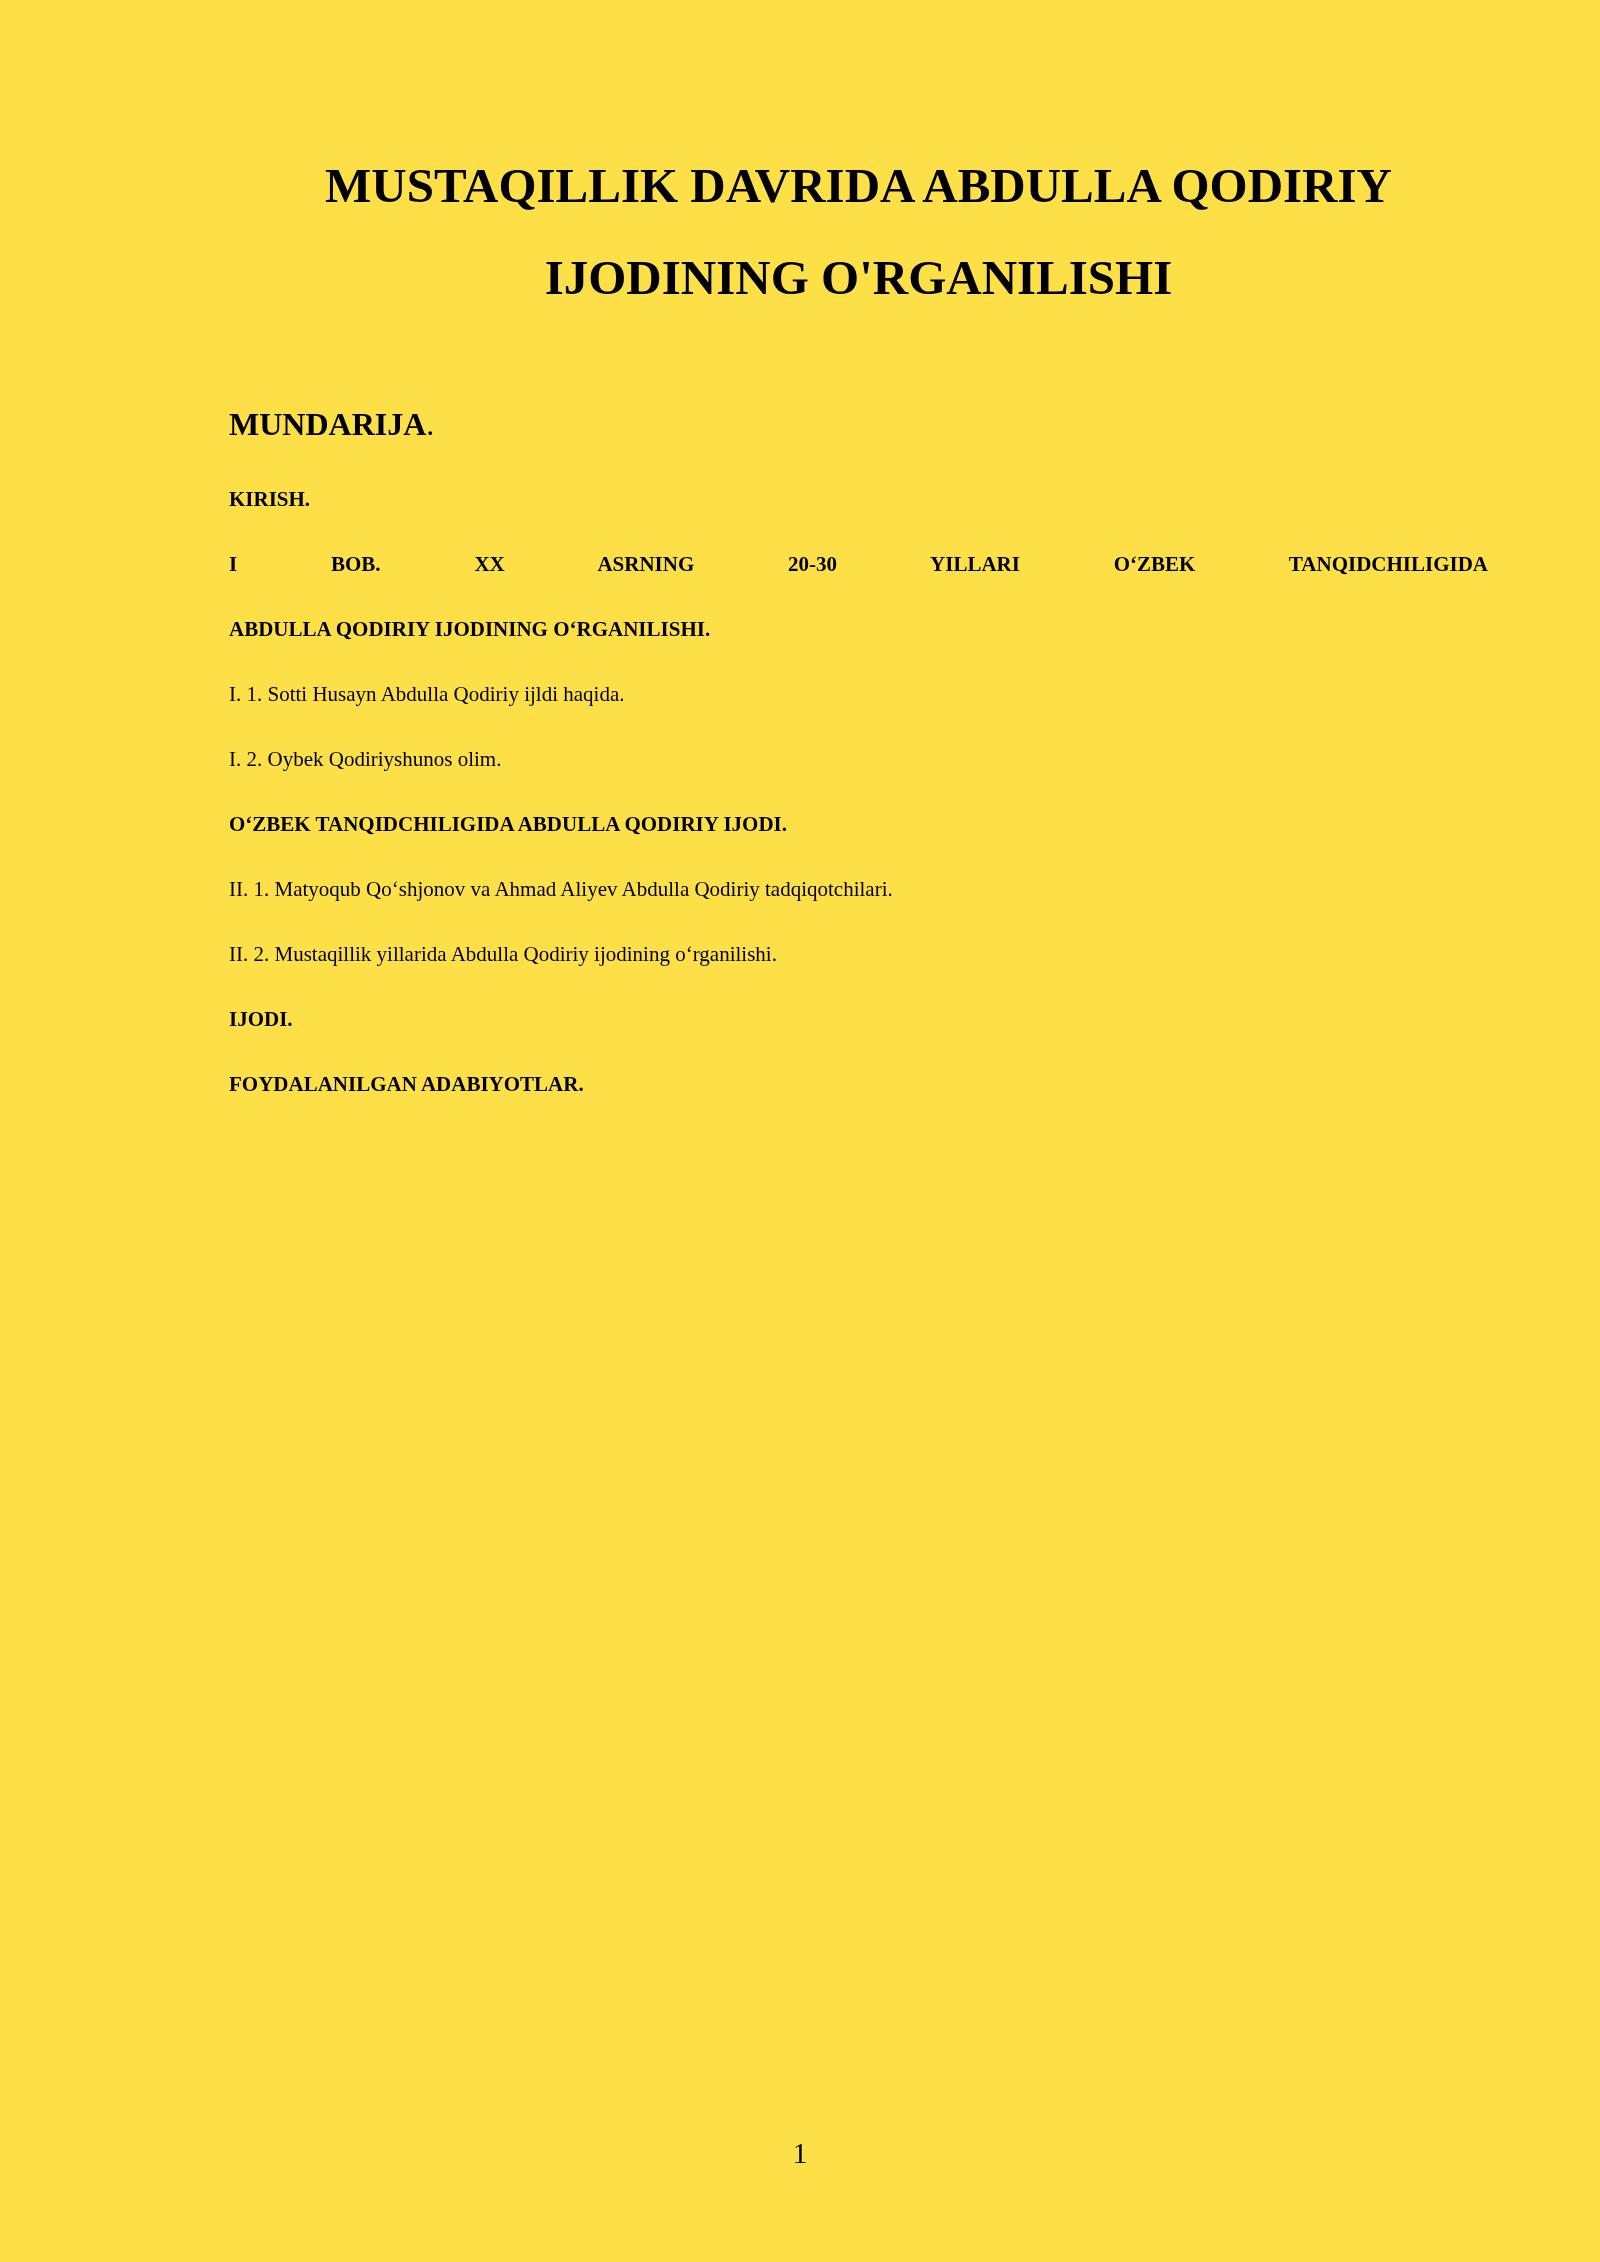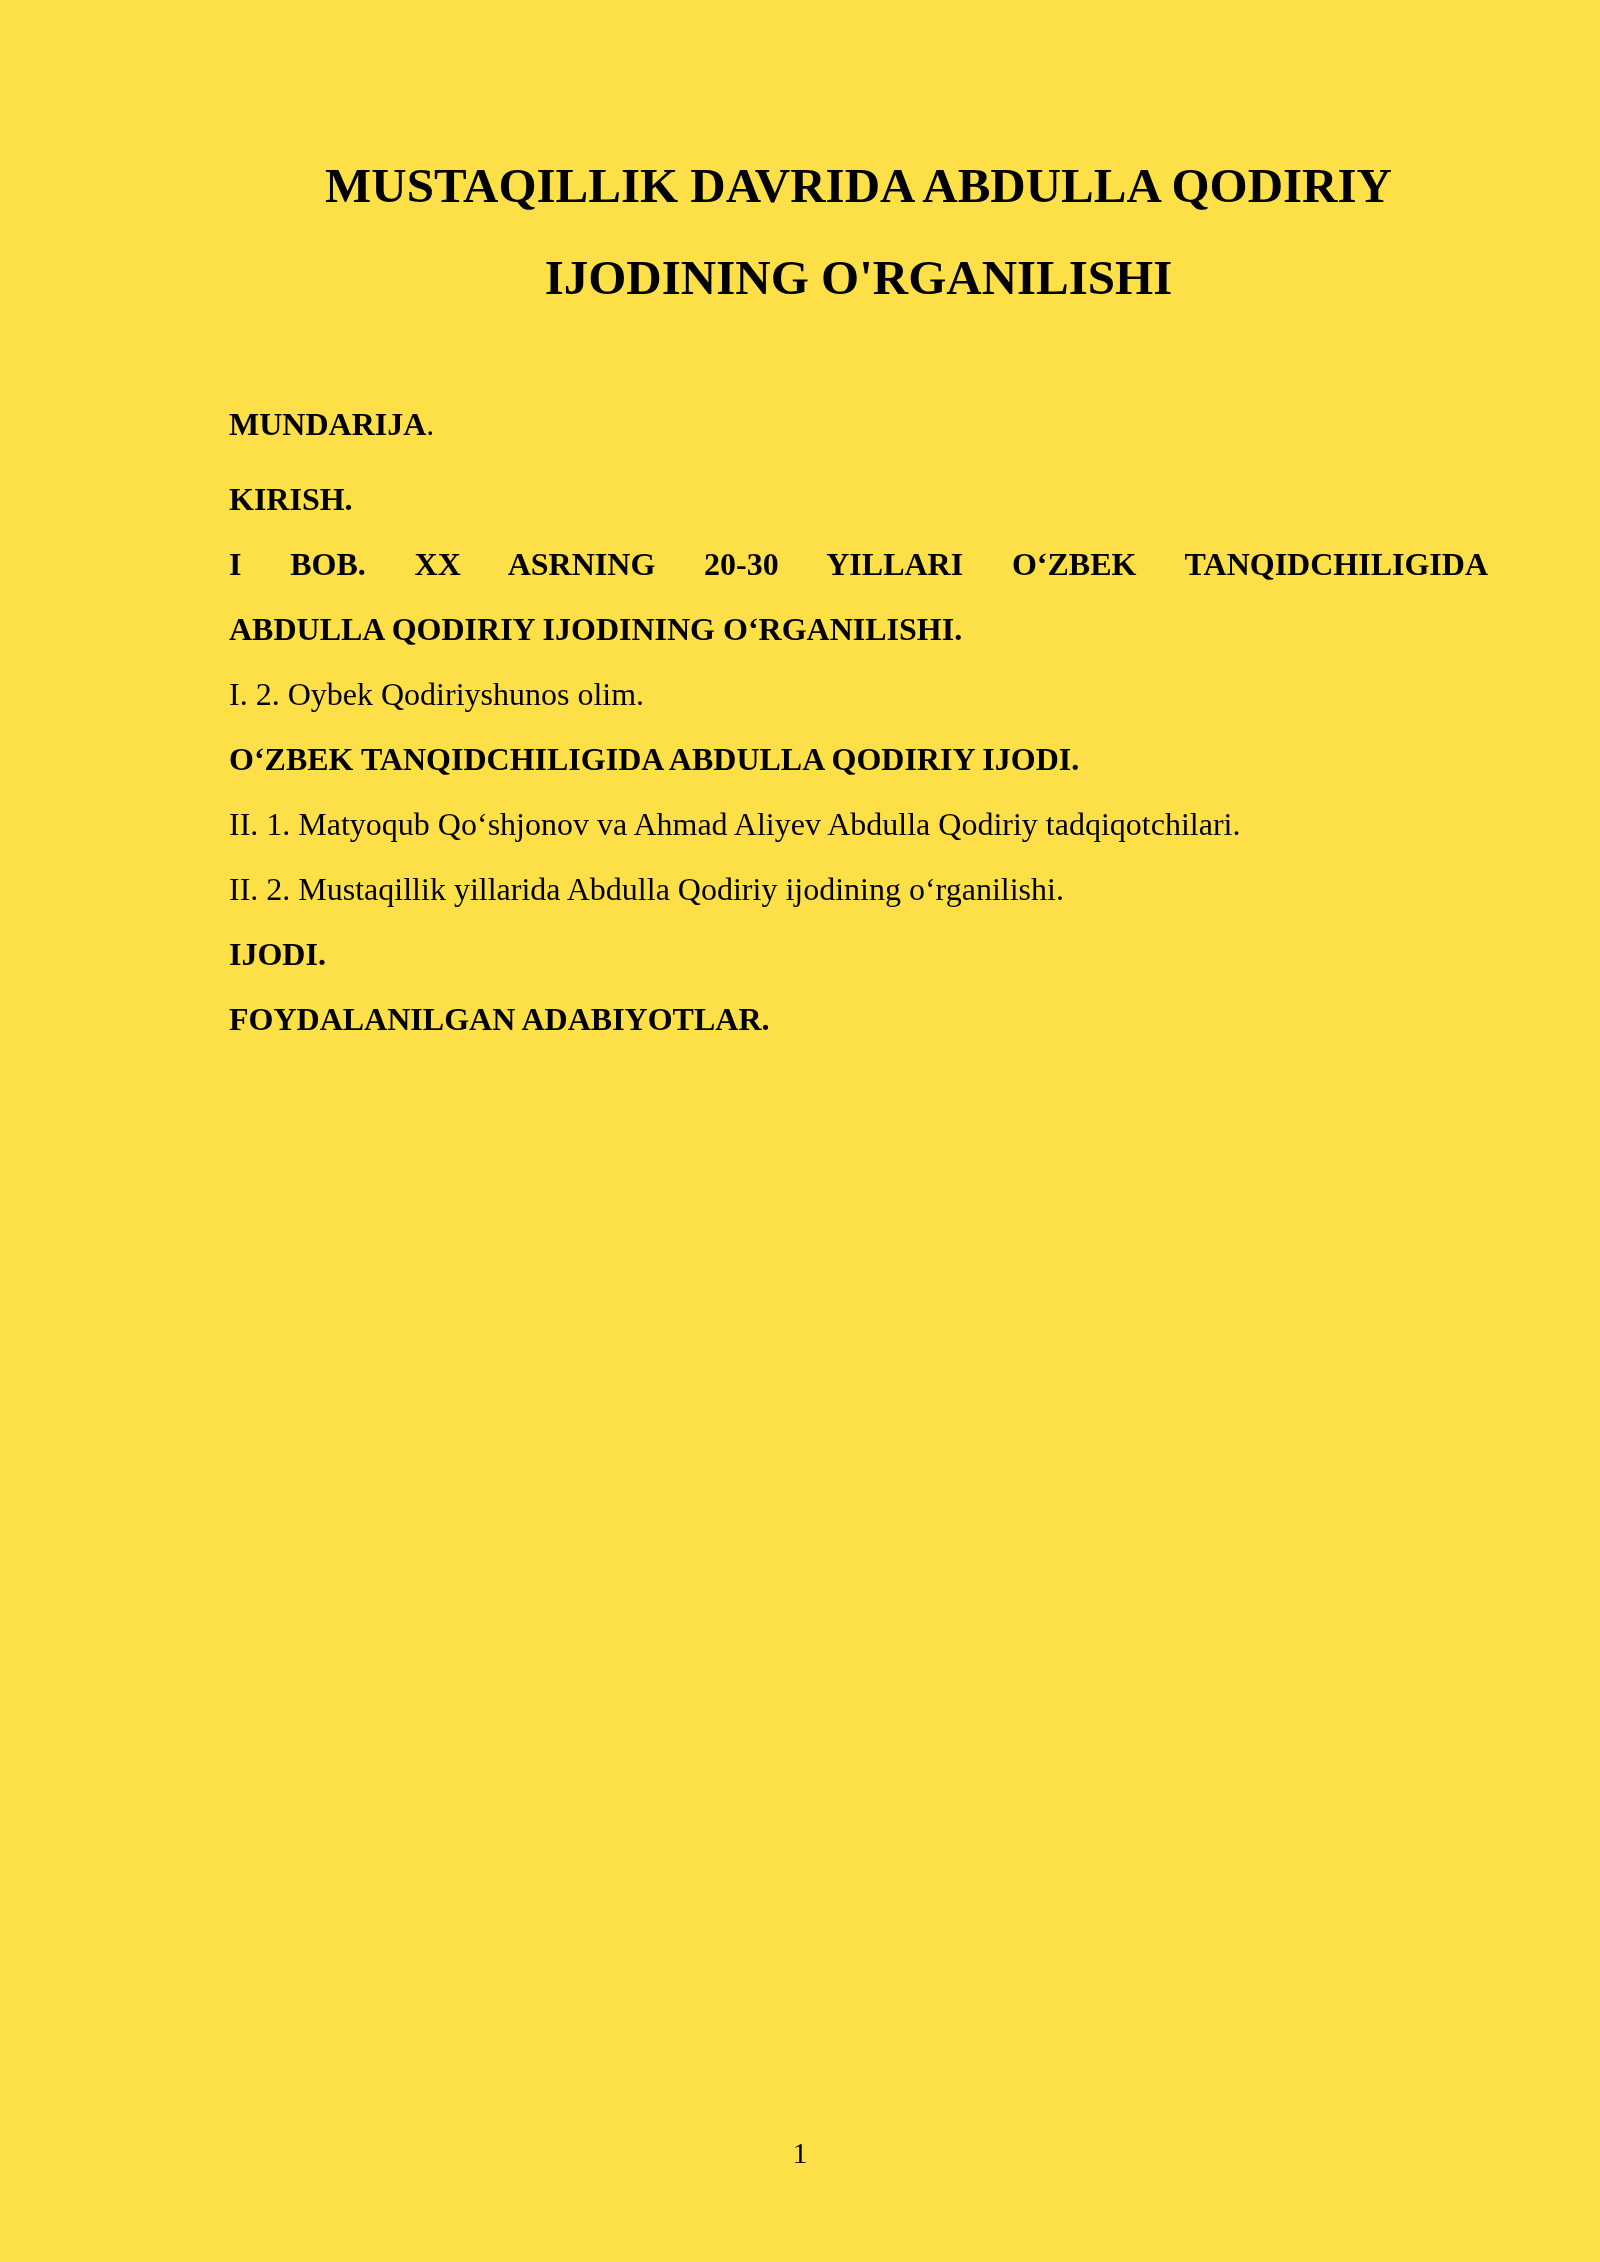--- a/index.html
+++ b/index.html
@@ -3,40 +3,41 @@
 <meta charset="utf-8">
 <style>
   html, body { margin: 0; padding: 0; background: #ffffff; }
   body { width: 1600px; height: 2262px; position: relative; overflow: hidden; font-family: "Liberation Serif", serif; color: #000000; }
   .page { position: absolute; left: 0; top: 0; width: 1600px; height: 2262px; background: #fde047; }
   .title { position: absolute; left: 229px; width: 1259px; text-align: center; font-weight: bold; font-size: 49px; line-height: 92px; top: 140px; }
   .title span { display: block; }
   .toc-heading { position: absolute; top: 404px; left: 229px; width: 1259px; text-align: left; font-size: 32px; line-height: 40px; }
   .toc-heading .b { font-weight: bold; }
   .toc { position: absolute; left: 229px; width: 1259px; top: 467px; }
-  .toc-line { font-size: 32px; line-height: 65px; height: 65px; white-space: nowrap; }
+  .toc-line { font-size: 21px; line-height: 65px; height: 65px; white-space: nowrap; }
   .toc-line.bold { font-weight: bold; }
   .toc-line.justify { text-align: justify; text-align-last: justify; }
   .page-number { position: absolute; top: 2136px; left: 0; width: 1600px; text-align: center; font-size: 30px; }
 </style>
 </head>
 <body>
 
 <div class="page">
   <div class="title">
     <span>MUSTAQILLIK DAVRIDA ABDULLA QODIRIY</span>
     <span>IJODINING O'RGANILISHI</span>
   </div>
 
   <div class="toc-heading"><span class="b">MUNDARIJA</span><span>.</span></div>
 
   <div class="toc">
     <div class="toc-line bold">KIRISH.</div>
     <div class="toc-line bold justify">I BOB. XX ASRNING 20-30 YILLARI O‘ZBEK TANQIDCHILIGIDA</div>
     <div class="toc-line bold">ABDULLA QODIRIY IJODINING O‘RGANILISHI.</div>
+    <div class="toc-line">I. 1. Sotti Husayn Abdulla Qodiriy ijldi haqida.</div>
     <div class="toc-line">I. 2. Oybek Qodiriyshunos olim.</div>
     <div class="toc-line bold">O‘ZBEK TANQIDCHILIGIDA ABDULLA QODIRIY IJODI.</div>
     <div class="toc-line">II. 1. Matyoqub Qo‘shjonov va Ahmad Aliyev Abdulla Qodiriy tadqiqotchilari.</div>
     <div class="toc-line">II. 2. Mustaqillik yillarida Abdulla Qodiriy ijodining o‘rganilishi.</div>
     <div class="toc-line bold">IJODI.</div>
     <div class="toc-line bold">FOYDALANILGAN ADABIYOTLAR.</div>
   </div>
 
   <div class="page-number">1</div>
 </div>

